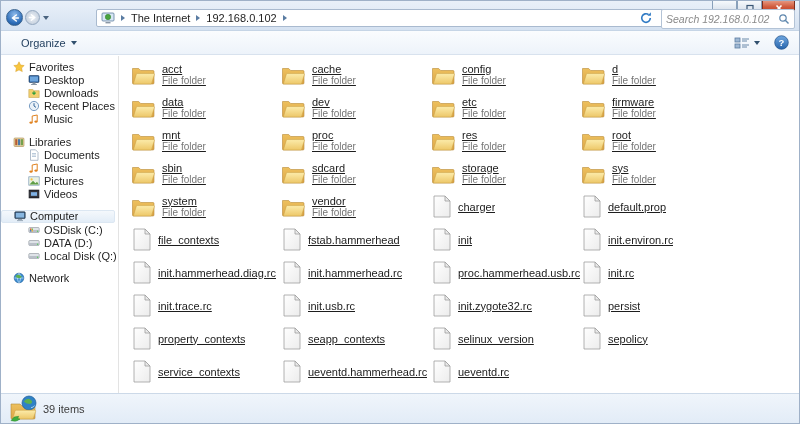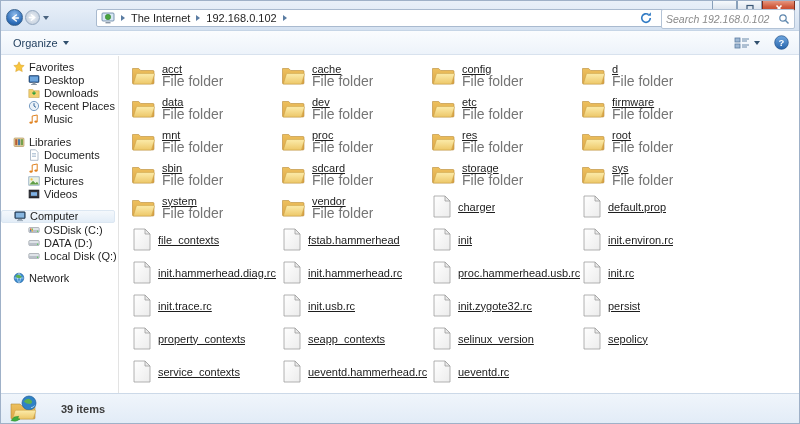--- a/index.html
+++ b/index.html
@@ -41,21 +41,21 @@
     display:flex; align-items:center; padding:0 4px; }
   .search-input { flex:1; border:none; outline:none; font-family:"Liberation Sans",sans-serif;
     font-size:10.5px; color:#444; min-width:0; background:transparent; }
   .search-input::placeholder { color:#8a8a8a; font-style:italic; }
   .search-mag { width:12px; height:12px; flex:0 0 auto; }
 
   
   .toolbar { position:absolute; top:30px; left:0; right:0; height:24px;
     background:linear-gradient(#fafcfe,#edf3fa); border-bottom:1px solid #d8e2ee;
     display:flex; align-items:center; }
-  .organize { margin-left:12px; color:#1e3c5c; display:flex; align-items:center; gap:5px; cursor:default; }
+  .organize { margin-left:20px; color:#1e3c5c; display:flex; align-items:center; gap:5px; cursor:default; }
   .tb-caret { width:0; height:0; border-top:4px solid #31506e;
     border-left:3.5px solid transparent; border-right:3.5px solid transparent; }
   .tb-right { margin-left:auto; margin-right:10px; display:flex; align-items:center; gap:14px; }
   .viewsbtn { display:flex; align-items:center; gap:4px; }
 
   
   .main { position:absolute; top:55px; left:0; right:0; bottom:30px; display:flex; background:#fff; }
   .sidebar { width:118px; flex:0 0 118px; border-right:1px solid #e3e3e3; padding-top:4px; overflow:hidden; }
   .side-group { margin-bottom:9px; }
   .side-row { height:13.2px; display:flex; align-items:center; gap:4px; white-space:nowrap; cursor:default; }
@@ -66,28 +66,28 @@
   .slabel { overflow:hidden; text-overflow:ellipsis; }
 
   .content { flex:1; padding:2px 0 0 12px; overflow:hidden; }
   .grid { display:grid; grid-template-columns:repeat(4,150px); grid-auto-rows:33px; }
   .tile { display:flex; align-items:center; gap:7px; overflow:hidden; cursor:default; }
   .ticon { display:inline-flex; flex:0 0 auto; }
   .tile.folder .ticon { width:24px; height:20px; }
   .tile.file .ticon { width:18px; height:23px; margin-left:2px; }
   .ttext { line-height:12px; overflow:hidden;text-decoration:underline; }
   .tname { color:#1c1c1c; white-space:nowrap; }
-  .tsub { color:#757575; font-size:14px; white-space:nowrap; }
+  .tsub { color:#757575; font-size:10px; white-space:nowrap; }
 
   
   .statusbar { position:absolute; left:0; right:0; bottom:0; height:30px;
     background:linear-gradient(#f0f5fb,#e2ecf7); border-top:1px solid #ccd9e8;
     display:flex; align-items:center; }
   .status-icon { width:30px; height:28px; margin-left:8px; flex:0 0 auto; }
-  .status-text { margin-left:22px; color:#3c3c3c;font-weight:bold; }
+  .status-text { margin-left:4px; color:#3c3c3c; }
 </style>
 </head>
 <body>
 
 <svg width="0" height="0" style="position:absolute">
   <defs>
     <linearGradient id="foldBack" x1="0" y1="0" x2="0" y2="1">
       <stop offset="0" stop-color="#edc05d"></stop>
         <stop offset="1" stop-color="#dda648"></stop>
     </linearGradient>

